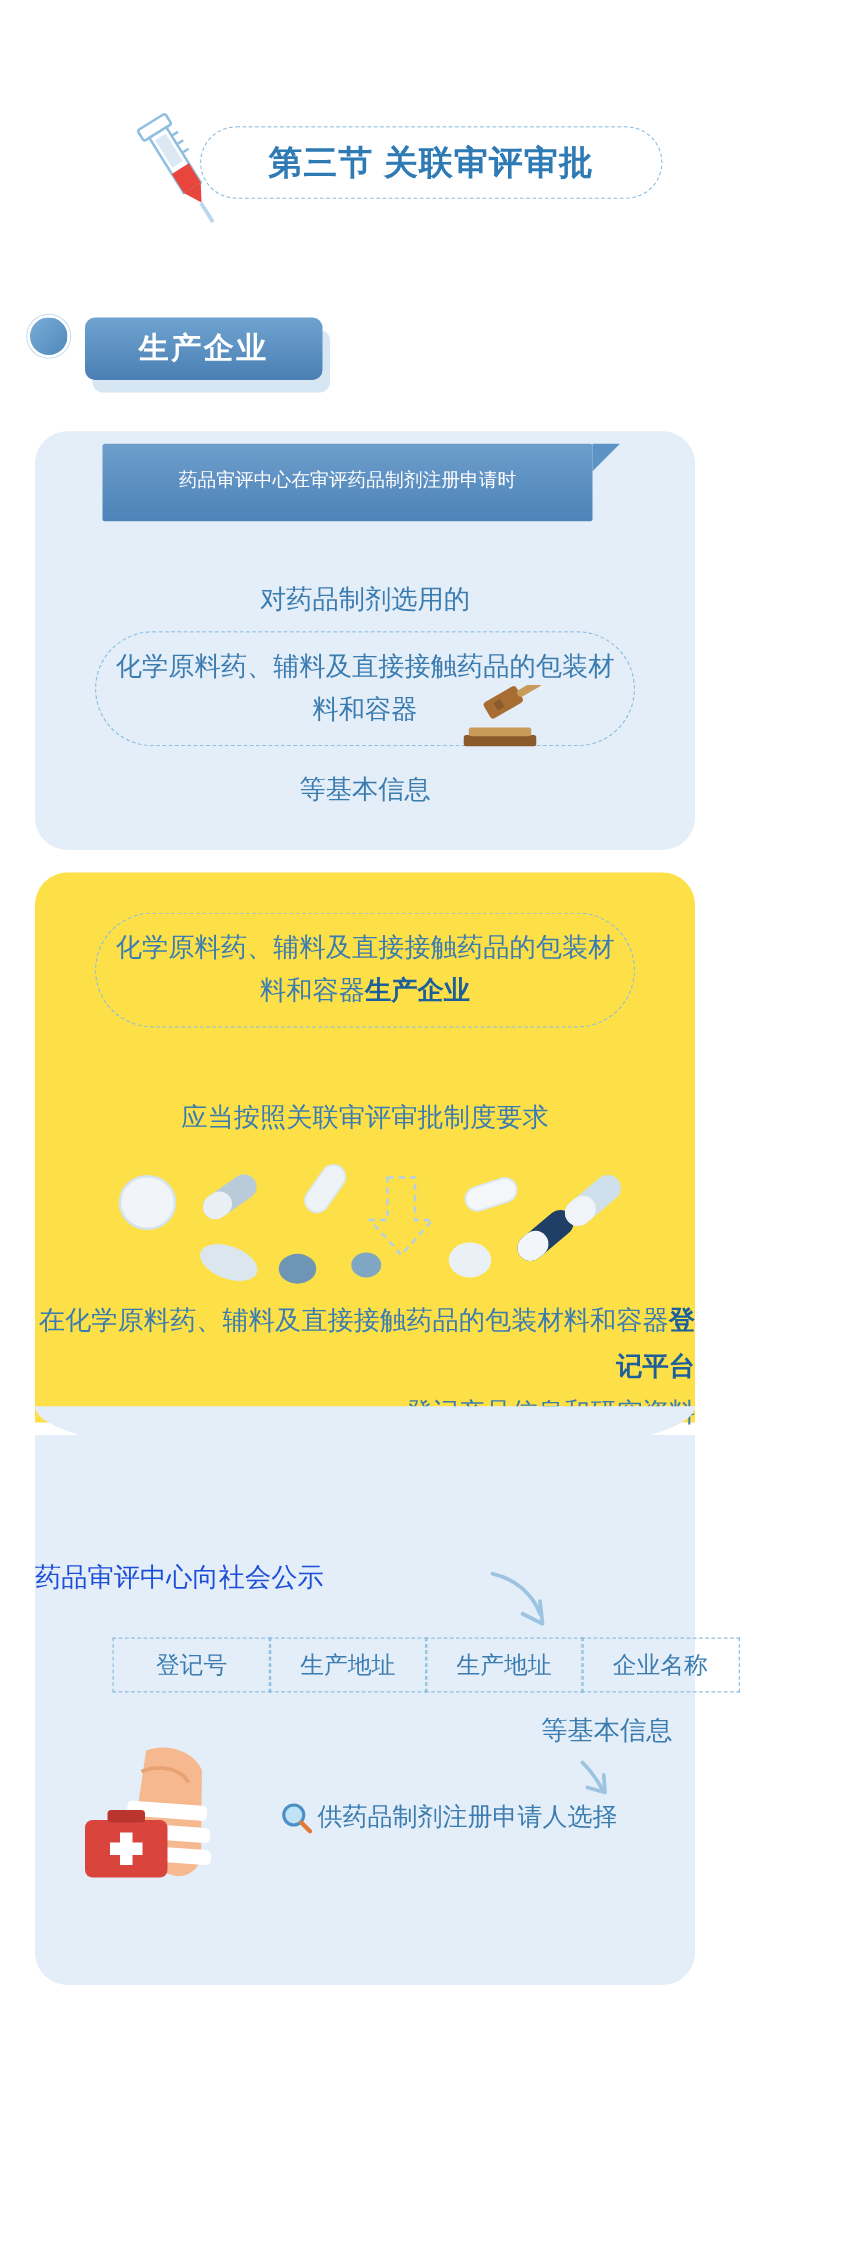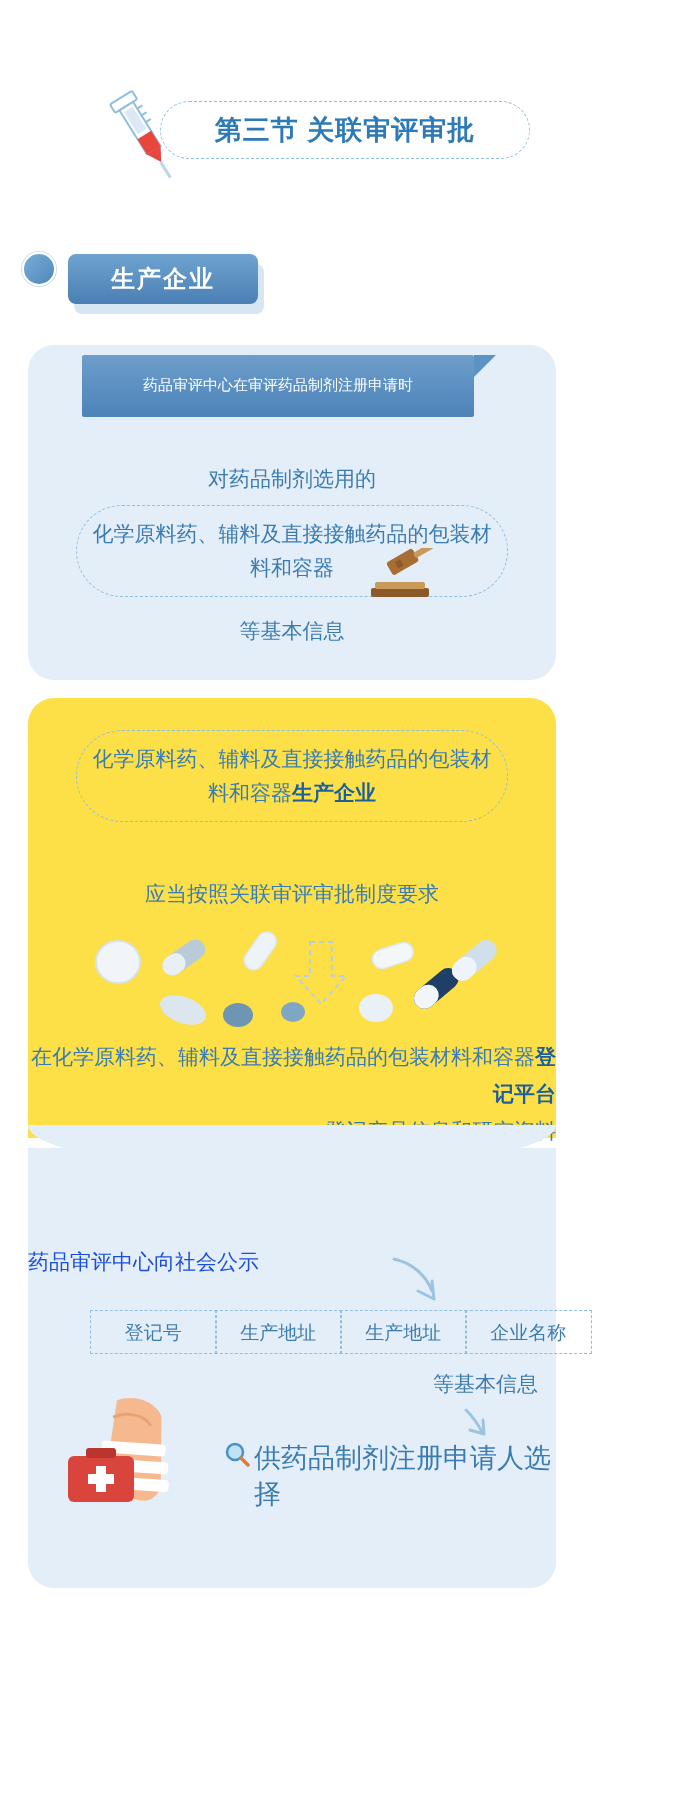--- a/index.html
+++ b/index.html
@@ -310,21 +310,21 @@
     position: absolute;
     left: 432px;
     top: 258px;
     width: 34px;
     height: 34px;
   }
   .c3-line3 {
     position: absolute;
     left: 196px;
     top: 292px;
-    font-size: 27px;
+    font-size: 20px;
     color: #3b7cb0;
   }
   .magnifier {
     position: absolute;
     left: 196px;
     top: 293px;
     width: 26px;
     height: 26px;
   }
   .firstaid {

